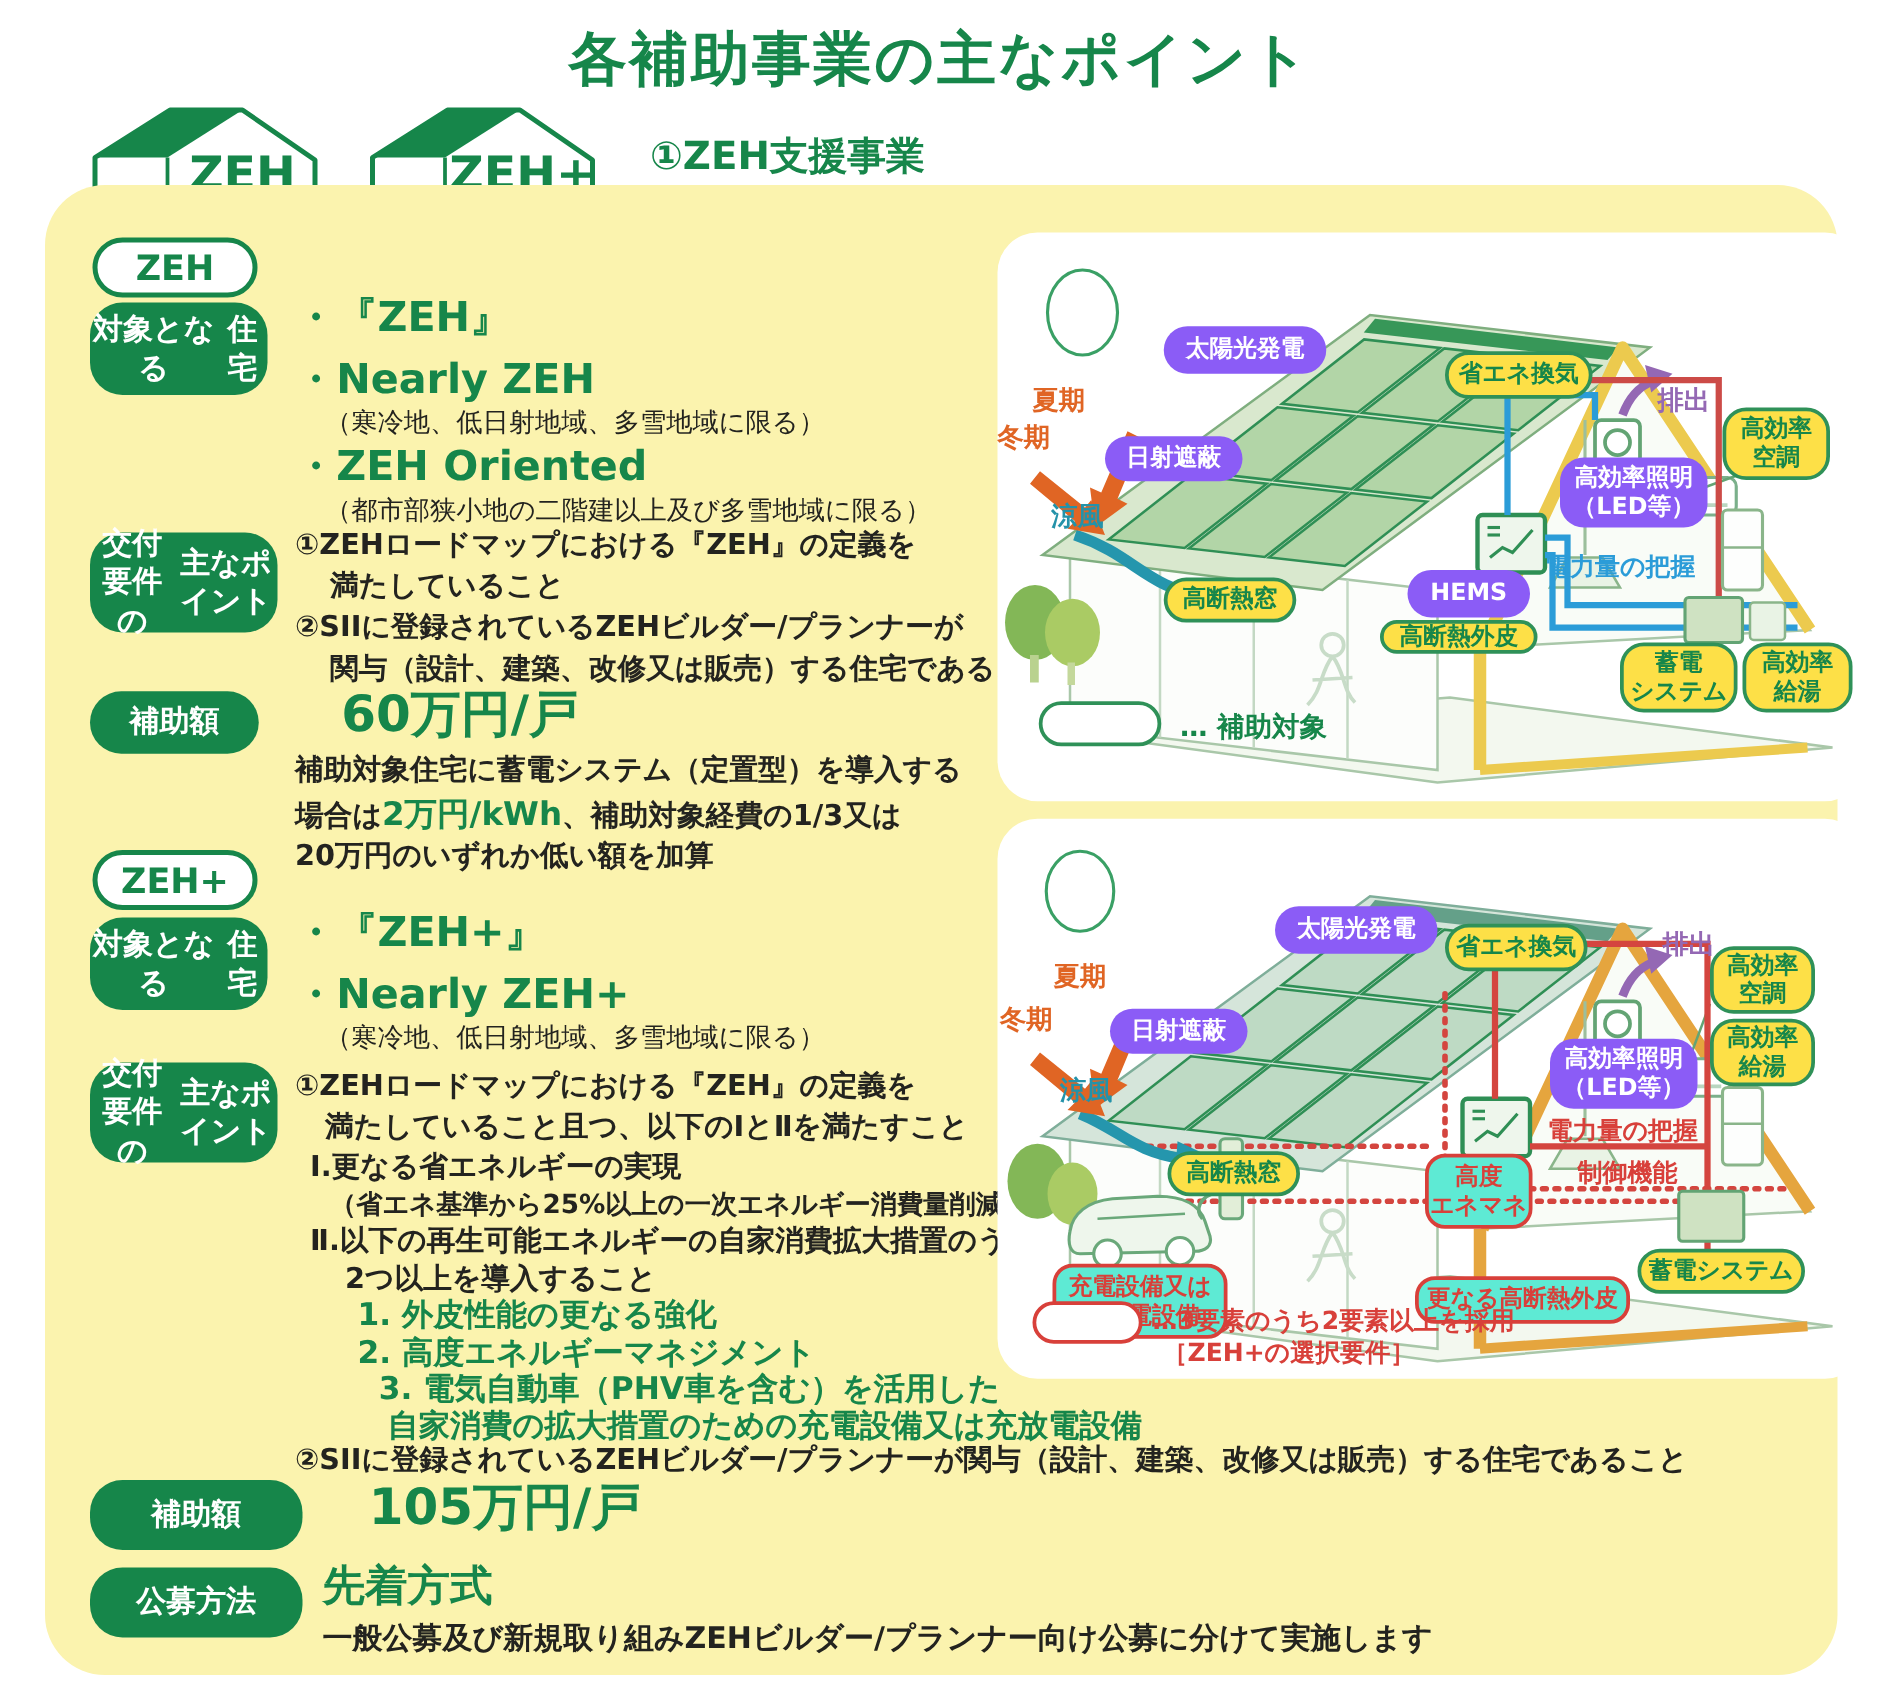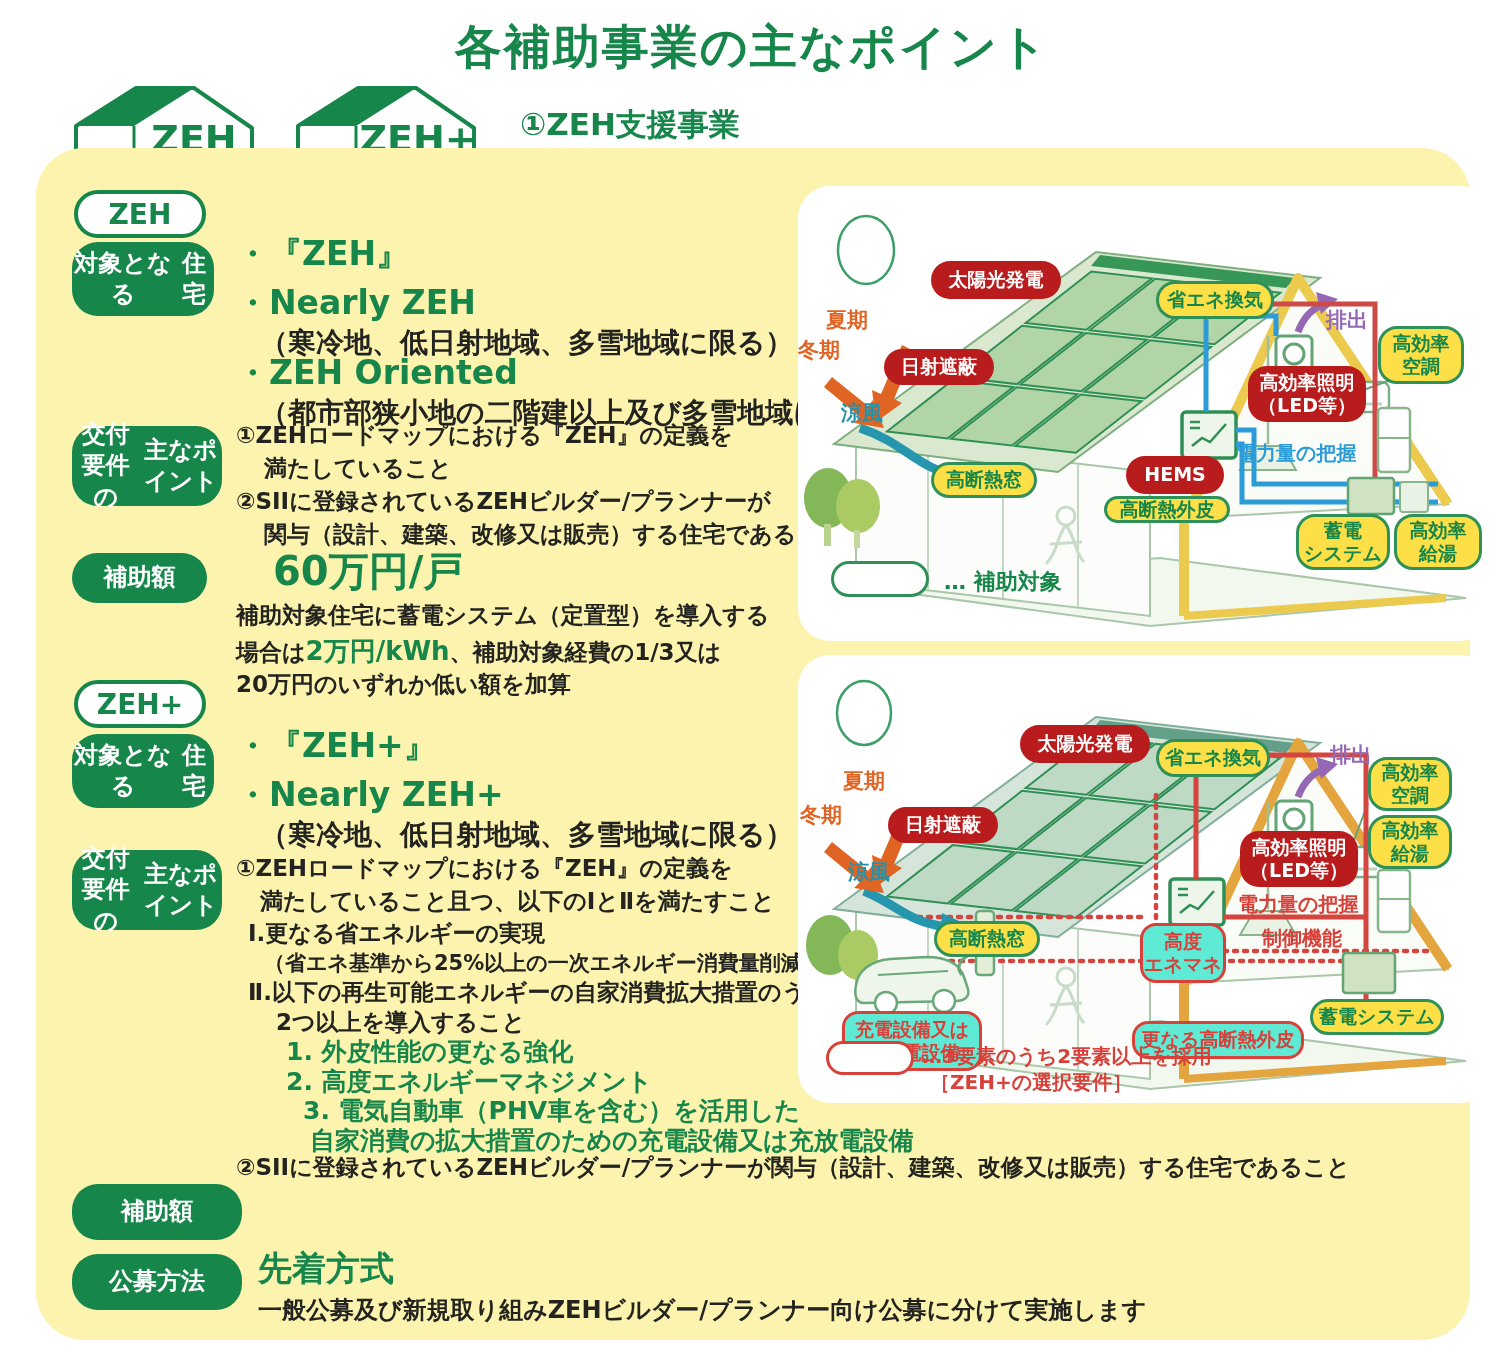--- a/index.html
+++ b/index.html
@@ -13,33 +13,33 @@
   .board { position:absolute; left:36px; top:148px; width:1434px; height:1192px;
            background:#fbf3ae; border-radius:48px; }
 
   .tagpill { position:absolute; background:#fff; border:4px solid #16864a; border-radius:26px;
              color:#16864a; font-weight:800; font-size:28px;
              display:flex; align-items:center; justify-content:center; }
   .lbadge { position:absolute; background:#16864a; color:#fff; border-radius:26px;
             font-weight:700; font-size:24px; line-height:1.3; text-align:center;
             display:flex; align-items:center; justify-content:center; }
   .big   { position:absolute; color:#16864a; font-weight:800; font-size:33px; }
-  .note  { position:absolute; color:#23231f; font-weight:700; font-size:28px; }
+  .note  { position:absolute; color:#23231f; font-weight:400; font-size:21px; }
   .req   { position:absolute; color:#23231f; font-weight:700; font-size:23px; }
   .reqg  { position:absolute; color:#16864a; font-weight:800; font-size:25px; }
   .amt   { position:absolute; color:#16864a; font-weight:800; font-size:40px;margin-left:37px; }
   .g26   { color:#16864a; font-weight:800; font-size:26px; }
   .sm    { font-size:21px; }
 
   .wpanel { position:absolute; background:#fff; border-radius:32px; }
   .house  { position:absolute; left:0; top:0; }
 
   .dbadge { position:absolute; display:flex; flex-direction:column; align-items:center; justify-content:center;
             font-weight:700; font-size:19px; line-height:1.22; text-align:center; border-radius:19px; }
-  .bg { background:#b91c1c; color:#fff; }
+  .bg { background:#8b5cf6; color:#fff; }
   .bw { background:#fde047; border:3px solid #2f9158; color:#16864a; }
   .br { background:#5eead4; border:3px solid #d8403a; color:#d8403a; border-radius:16px; }
   .dtext { position:absolute; font-weight:700; font-size:21px; }
   .t-orange { color:#e06524; }
   .t-teal   { color:#2492a9; }
   .t-purple { color:#9468b4; }
   .t-blue   { color:#2b9cd8; font-size:20px; }
   .t-red    { color:#d8403a; font-size:20px; }
   .t-greenl { color:#16864a; font-size:22px; }
   .pill-legend  { position:absolute; background:#fff; border:3px solid #2f9158; border-radius:18px; }
@@ -125,20 +125,21 @@
     <div class="req" style="left:240px;top:859px">2つ以上を導入すること</div>
     <div class="reqg" style="left:250px;top:887px">1. 外皮性能の更なる強化</div>
     <div class="reqg" style="left:250px;top:917px">2. 高度エネルギーマネジメント</div>
     <div class="reqg" style="left:267px;top:946px">3. 電気自動車（PHV車を含む）を活用した</div>
     <div class="reqg" style="left:274px;top:976px">自家消費の拡大措置のための充電設備又は充放電設備</div>
     <div class="req" style="left:200px;top:1004px">②SIIに登録されているZEHビルダー/プランナーが関与（設計、建築、改修又は販売）する住宅であること</div>
 
     <div class="lbadge" style="left:36px;top:1036px;width:170px;height:56px">
       <span>補助額</span>
     </div>
+    <div class="amt" style="left:222px;top:1030px">105万円/戸</div>
 
     <div class="lbadge" style="left:36px;top:1106px;width:170px;height:56px">
       <span>公募方法</span>
     </div>
     <div class="big" style="left:222px;top:1098px;font-size:34px">先着方式</div>
     <div class="req" style="left:222px;top:1146px;font-size:24px">一般公募及び新規取り組みZEHビルダー/プランナー向け公募に分けて実施します</div>
 
     <div class="wpanel" style="left:762px;top:38px;width:694px;height:455px">
       <svg class="house" width="694" height="455" viewBox="0 0 694 455">
         <ellipse cx="68" cy="64" rx="28" ry="34" fill="none" stroke="#3aa065" stroke-width="2.5"></ellipse>

